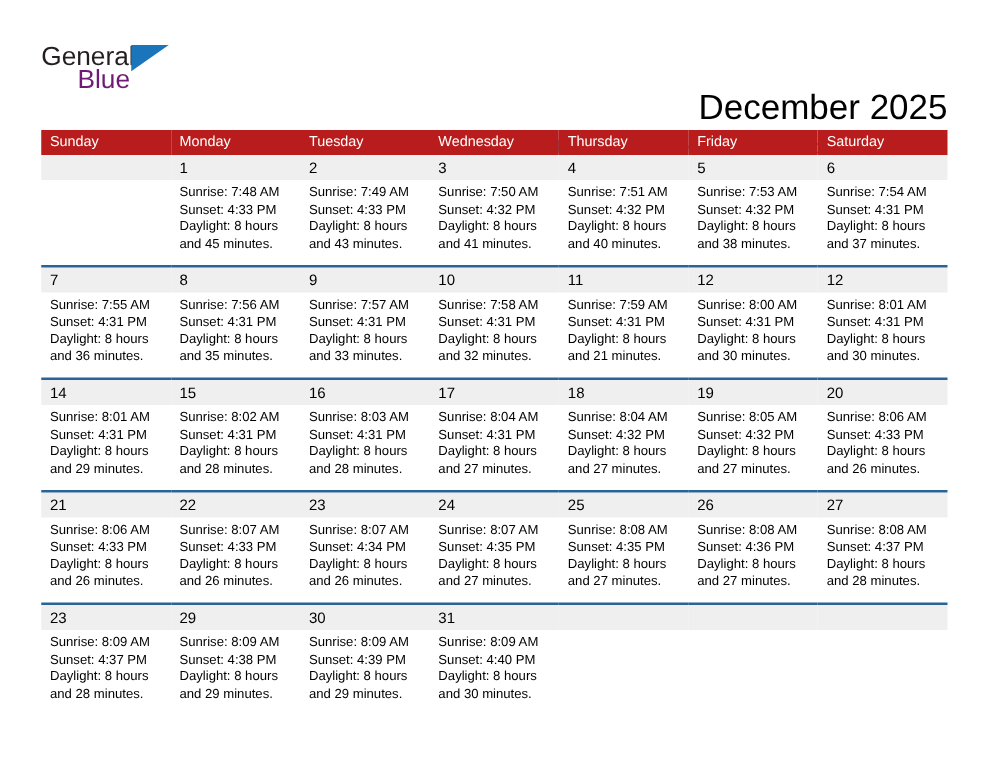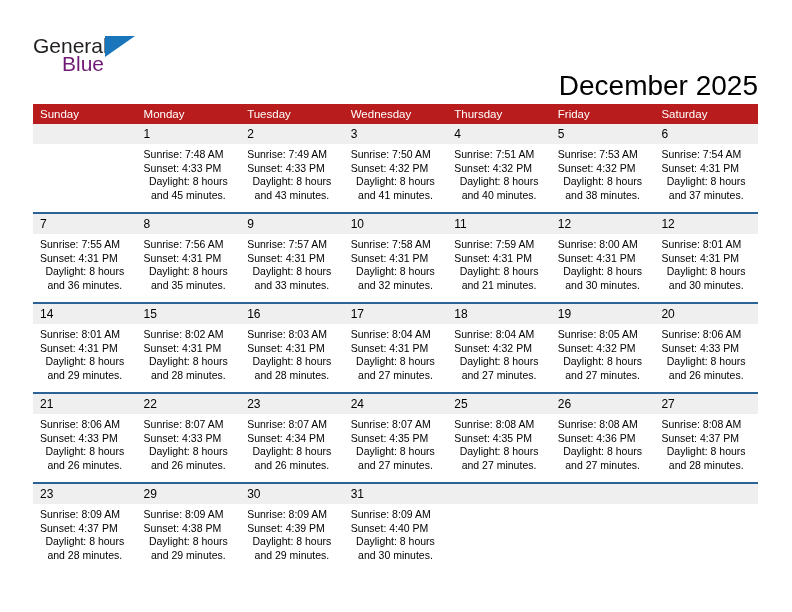--- a/index.html
+++ b/index.html
@@ -129,21 +129,21 @@
   }
   .daynum.empty { color: transparent; }
 
   .info {
     padding: 4px 7px 0 7px;
     font-size: 10.5px;
     line-height: 13.6px;
     color: #000000;
   }
   .info div { white-space: nowrap; }
-  .daylight-wrap { white-space: normal !important; text-align: center; }
+  .daylight-wrap { white-space: normal !important; }
 </style>
 </head>
 <body>
 
 <div class="page">
 
   <div class="header">
 
     <div class="logo">
       <span class="logo-general">General</span>

